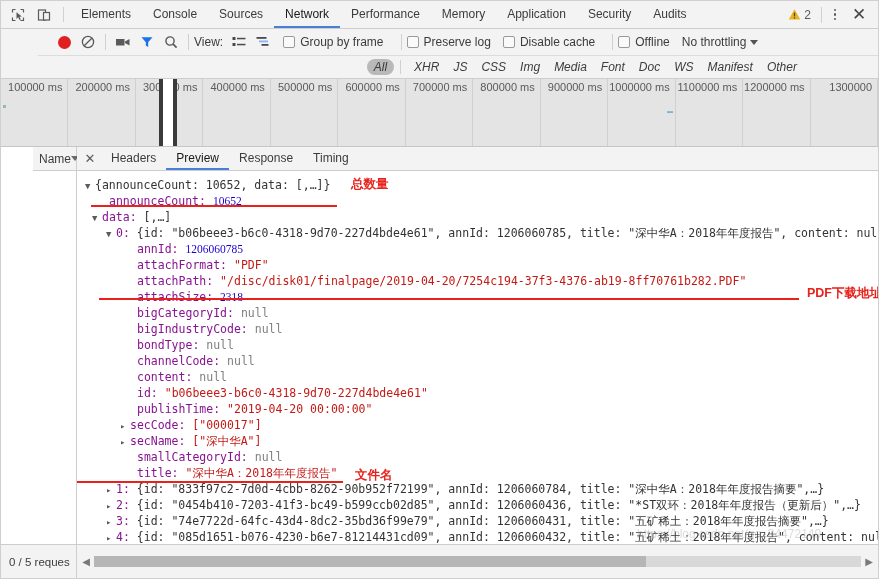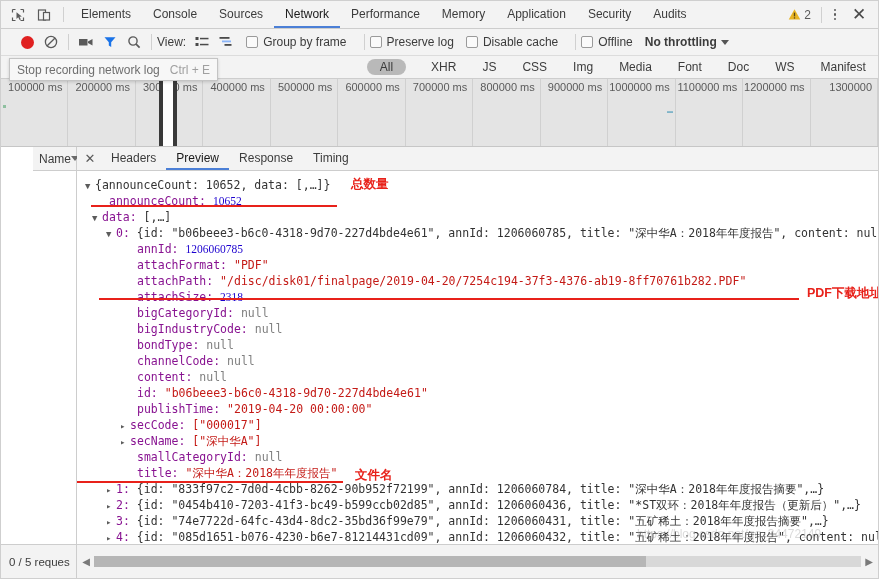--- a/index.html
+++ b/index.html
@@ -74,21 +74,21 @@
     font-family: "Liberation Sans", sans-serif;
   }
 
   
   .net-toolbar {
     height: 27px; min-height: 27px;
     background: #f3f3f3;
     border-bottom: 1px solid #dcdcdc;
     display: flex; align-items: center;
     padding: 0 14px;
-    font-size: 12px; color: #3c3c3c;
+    font-size: 12px; color: #3c3c3c; margin-left: 37px;
   }
   .rec-dot {
     width: 13px; height: 13px; border-radius: 50%;
     background: #e02020; display:block;
   }
   .tbtn {
     width: 24px; height: 22px;
     display: flex; align-items: center; justify-content: center;
     color: #5a5a5a;
   }
@@ -103,45 +103,45 @@
     margin-right: 5px;
   }
   .chkgroup {
     display: flex; align-items: center;
     margin-right: 12px;
     white-space: nowrap;
   }
   .throttle {
     display:flex; align-items:center; gap:4px;
     white-space: nowrap;
-    font-weight: bold;
   }
   .caret-dn {
     width: 0; height: 0;
     border-left: 4px solid transparent;
     border-right: 4px solid transparent;
     border-top: 5px solid #555;
     display: block;
   }
 
   
   .filter-row {
     height: 23px; min-height: 23px;
     background: #f3f3f3;
     border-bottom: 1px solid #cdcdcd;
     display: flex; align-items: center;
     padding: 0 6px;
     font-size: 12px; color: #3c3c3c;
     position: relative;
   }
   .fchip {
-    padding: 1px 13px;
+    padding: 1px 7px;
     border-radius: 9px;
     white-space: nowrap;
     color: #3c3c3c;
+    font-style: italic;
   }
   .fchip.sel { background: #b9b9b9; color: #3a3a3a; }
   .fsep { width:1px; height:14px; background:#d0d0d0; margin:0 6px; }
 
   
   .tooltip {
     position: absolute;
     left: 8px; top: 57px;
     height: 23px;
     background: #f7f7f7;
@@ -494,24 +494,20 @@
     <div class="fchip">CSS</div>
     <div class="fchip">Img</div>
     <div class="fchip">Media</div>
     <div class="fchip">Font</div>
     <div class="fchip">Doc</div>
     <div class="fchip">WS</div>
     <div class="fchip">Manifest</div>
     <div class="fchip">Other</div>
   </div>
 
-  <div class="tooltip">
-    <span>Stop recording network log</span>
-    <span class="tt-key">Ctrl + E</span>
-  </div>
 
   <div class="overview">
     <div class="ov-ticks">
       <div class="ov-tick">
           <span>100000 ms</span>
         </div>
       <div class="ov-tick">
           <span>200000 ms</span>
         </div>
       <div class="ov-tick">

